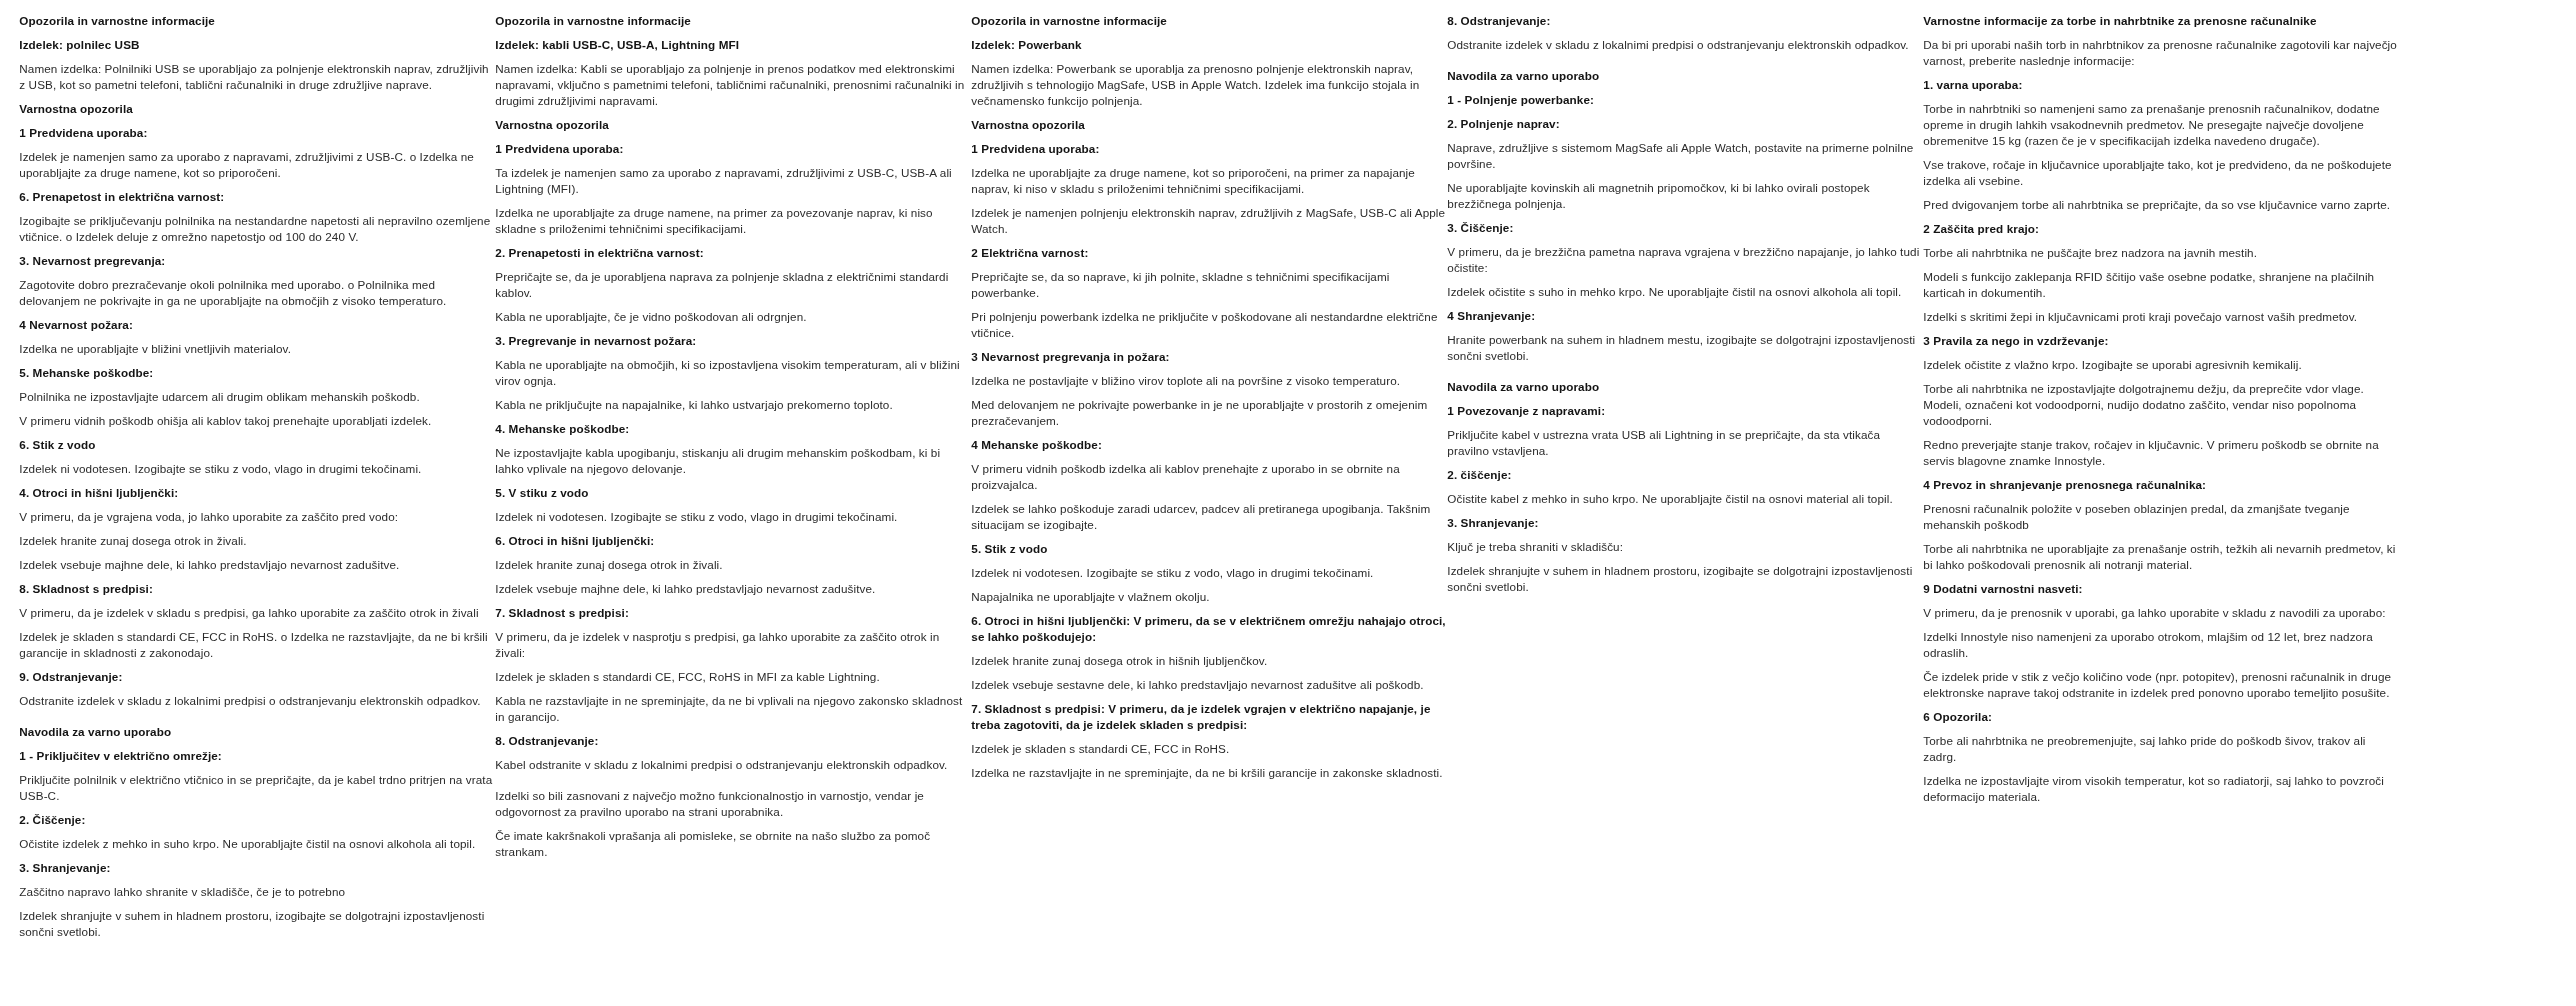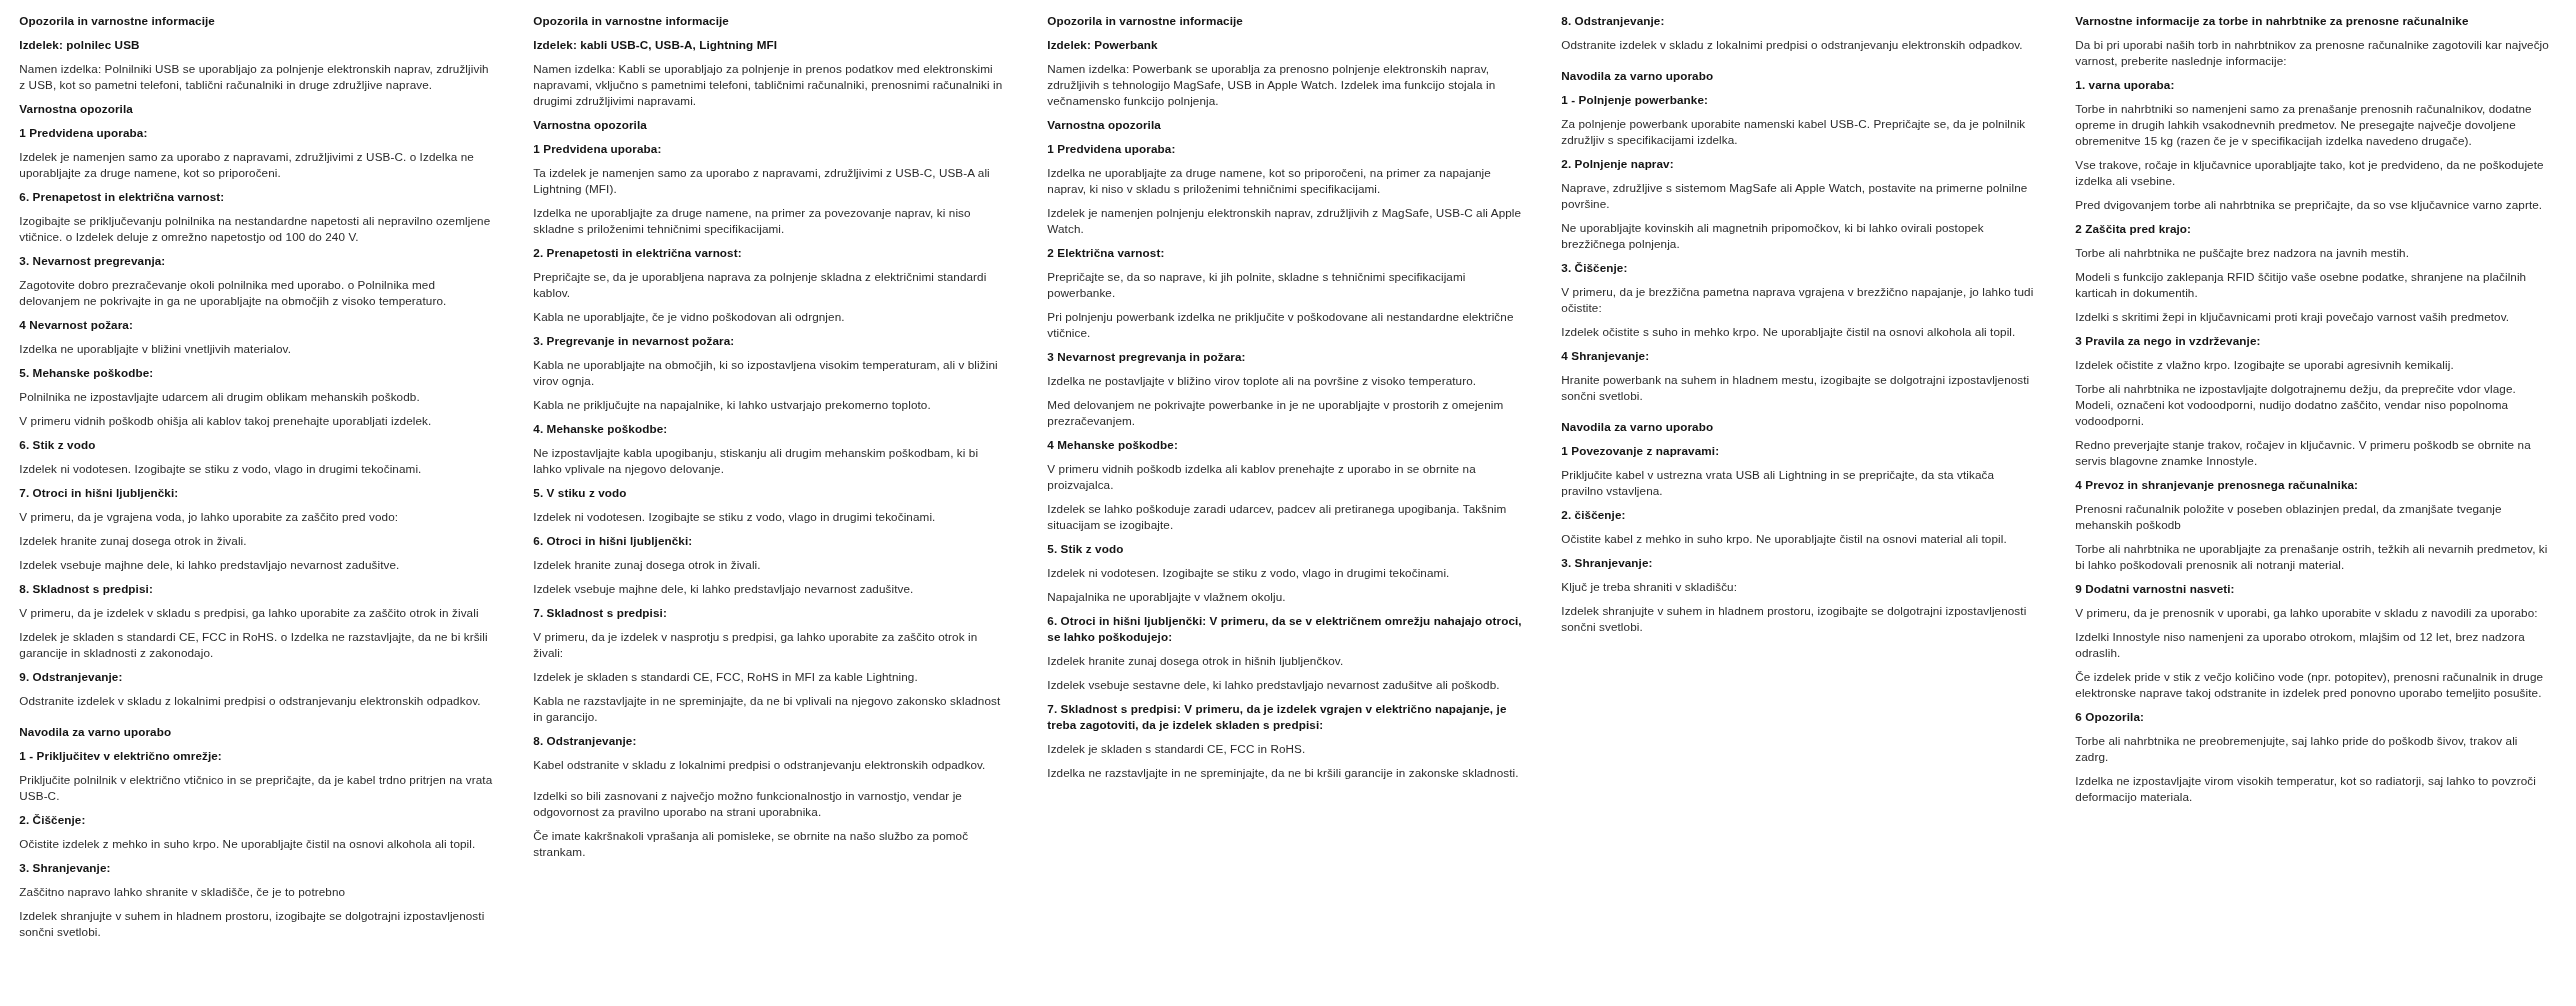--- a/index.html
+++ b/index.html
@@ -10,21 +10,20 @@
   body {
     width: 2576px;
     height: 1006px;
     overflow: hidden;
     font-family: "Liberation Sans", sans-serif;
   }
   .page {
     box-sizing: border-box;
     display: flex;
     align-items: flex-start;
-    gap: 38px;
     padding: 13px 16px 0 19.3px;
     width: 2576px;
   }
   .col {
     flex: 0 0 476px;
     width: 476px;
     font-size: 11.7px;
     line-height: 16px;
     color: #202020;
     letter-spacing: 0.1px;
@@ -59,21 +58,21 @@
       <div class="block para">Izogibajte se priključevanju polnilnika na nestandardne napetosti ali nepravilno ozemljene vtičnice. o Izdelek deluje z omrežno napetostjo od 100 do 240 V.</div>
       <div class="block hd">3. Nevarnost pregrevanja:</div>
       <div class="block para">Zagotovite dobro prezračevanje okoli polnilnika med uporabo. o Polnilnika med delovanjem ne pokrivajte in ga ne uporabljajte na območjih z visoko temperaturo.</div>
       <div class="block hd">4 Nevarnost požara:</div>
       <div class="block para">Izdelka ne uporabljajte v bližini vnetljivih materialov.</div>
       <div class="block hd">5. Mehanske poškodbe:</div>
       <div class="block para">Polnilnika ne izpostavljajte udarcem ali drugim oblikam mehanskih poškodb.</div>
       <div class="block para">V primeru vidnih poškodb ohišja ali kablov takoj prenehajte uporabljati izdelek.</div>
       <div class="block hd">6. Stik z vodo</div>
       <div class="block para">Izdelek ni vodotesen. Izogibajte se stiku z vodo, vlago in drugimi tekočinami.</div>
-      <div class="block hd">7. Otroci in hišni ljubljenčki:</div>
+      <div class="block hd">4. Otroci in hišni ljubljenčki:</div>
       <div class="block para">V primeru, da je vgrajena voda, jo lahko uporabite za zaščito pred vodo:</div>
       <div class="block para">Izdelek hranite zunaj dosega otrok in živali.</div>
       <div class="block para">Izdelek vsebuje majhne dele, ki lahko predstavljajo nevarnost zadušitve.</div>
       <div class="block hd">8. Skladnost s predpisi:</div>
       <div class="block para">V primeru, da je izdelek v skladu s predpisi, ga lahko uporabite za zaščito otrok in živali</div>
       <div class="block para">Izdelek je skladen s standardi CE, FCC in RoHS. o Izdelka ne razstavljajte, da ne bi kršili garancije in skladnosti z zakonodajo.</div>
       <div class="block hd">9. Odstranjevanje:</div>
       <div class="block para">Odstranite izdelek v skladu z lokalnimi predpisi o odstranjevanju elektronskih odpadkov.</div>
       <div class="block hd gap">Navodila za varno uporabo</div>
       <div class="block hd">1 - Priključitev v električno omrežje:</div>
@@ -139,21 +138,20 @@
       <div class="block para">Izdelek vsebuje sestavne dele, ki lahko predstavljajo nevarnost zadušitve ali poškodb.</div>
       <div class="block hd">7. Skladnost s predpisi: V primeru, da je izdelek vgrajen v električno napajanje, je treba zagotoviti, da je izdelek skladen s predpisi:</div>
       <div class="block para">Izdelek je skladen s standardi CE, FCC in RoHS.</div>
       <div class="block para">Izdelka ne razstavljajte in ne spreminjajte, da ne bi kršili garancije in zakonske skladnosti.</div>
     </div>
     <div class="col">
       <div class="block hd">8. Odstranjevanje:</div>
       <div class="block para">Odstranite izdelek v skladu z lokalnimi predpisi o odstranjevanju elektronskih odpadkov.</div>
       <div class="block hd gap">Navodila za varno uporabo</div>
       <div class="block hd">1 - Polnjenje powerbanke:</div>
-      <div class="block para">Za polnjenje powerbank uporabite namenski kabel USB-C. Prepričajte se, da je polnilnik združljiv s specifikacijami izdelka.</div>
       <div class="block hd">2. Polnjenje naprav:</div>
       <div class="block para">Naprave, združljive s sistemom MagSafe ali Apple Watch, postavite na primerne polnilne površine.</div>
       <div class="block para">Ne uporabljajte kovinskih ali magnetnih pripomočkov, ki bi lahko ovirali postopek brezžičnega polnjenja.</div>
       <div class="block hd">3. Čiščenje:</div>
       <div class="block para">V primeru, da je brezžična pametna naprava vgrajena v brezžično napajanje, jo lahko tudi očistite:</div>
       <div class="block para">Izdelek očistite s suho in mehko krpo. Ne uporabljajte čistil na osnovi alkohola ali topil.</div>
       <div class="block hd">4 Shranjevanje:</div>
       <div class="block para">Hranite powerbank na suhem in hladnem mestu, izogibajte se dolgotrajni izpostavljenosti sončni svetlobi.</div>
       <div class="block hd gap">Navodila za varno uporabo</div>
       <div class="block hd">1 Povezovanje z napravami:</div>

